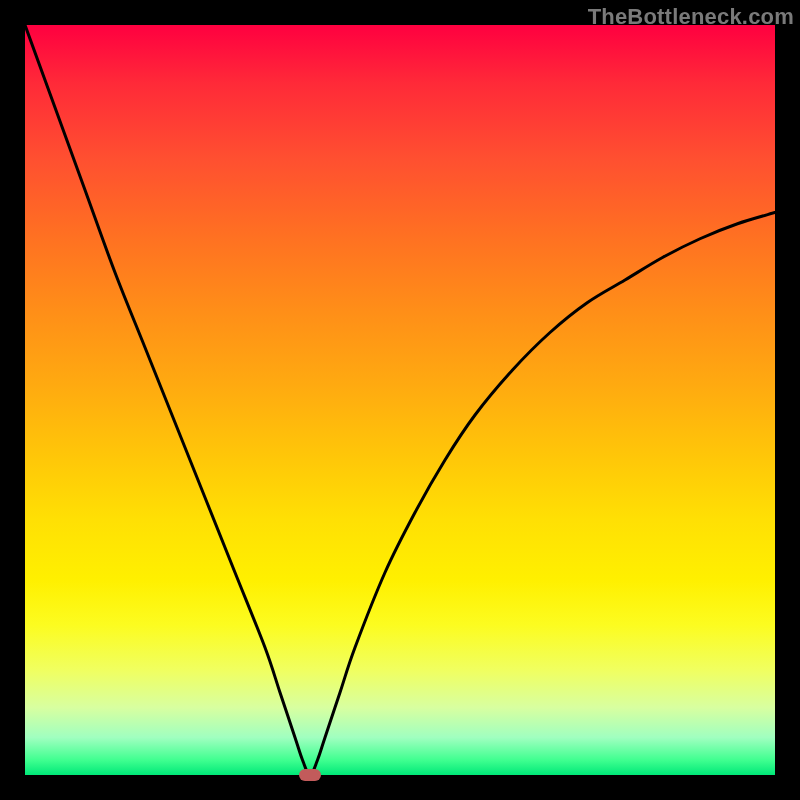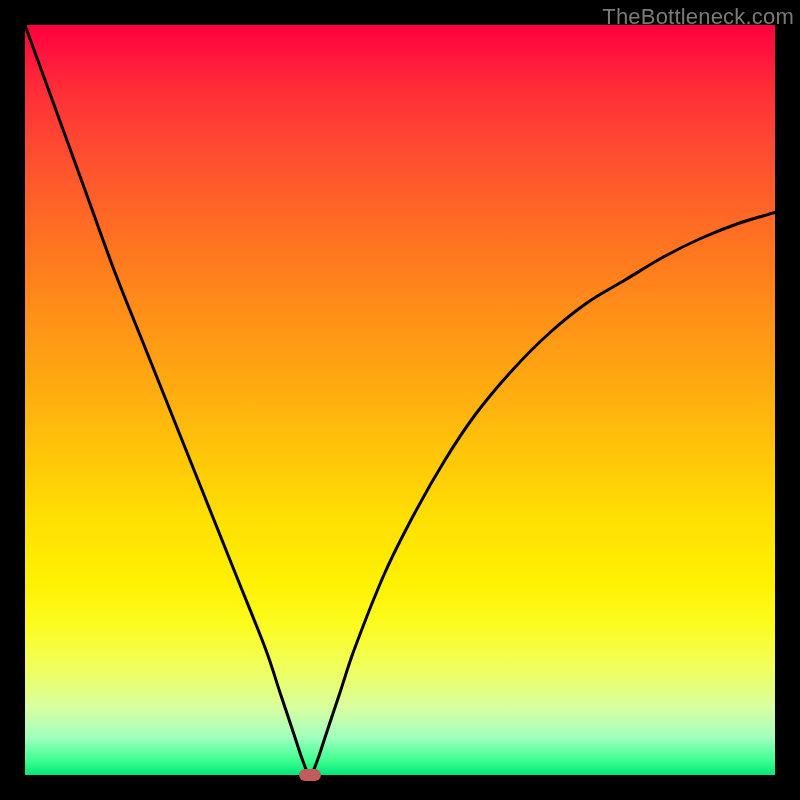--- a/index.html
+++ b/index.html
@@ -33,21 +33,21 @@
       #40ff90 98%,
       #00e878 100%);
   }
   .watermark {
     position: absolute;
     top: 4px;
     right: 6px;
     font-family: Arial, Helvetica, sans-serif;
     font-size: 22px;
     color: #7a7a7a;
-    font-weight: 400;
+    font-weight: 700;
     letter-spacing: 0.2px;
     user-select: none;
   }
   .curve-svg {
     position: absolute;
     left: 25px;
     top: 25px;
     width: 750px;
     height: 750px;
     pointer-events: none;

